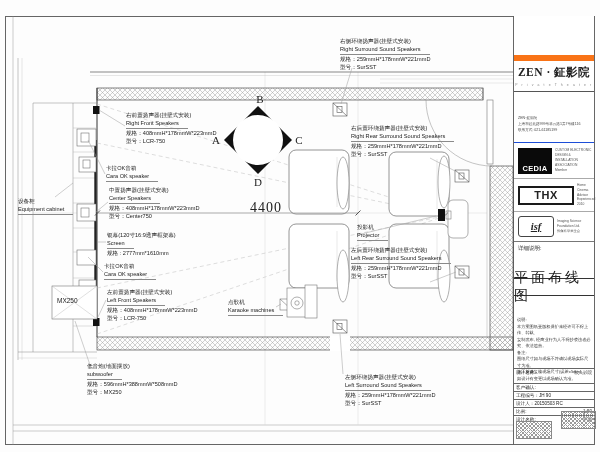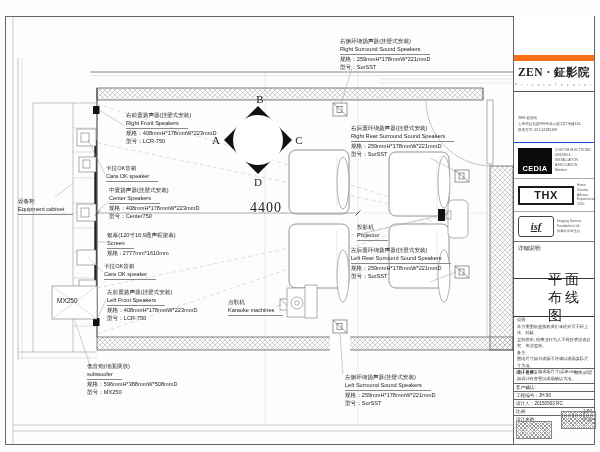--- a/index.html
+++ b/index.html
@@ -28,23 +28,23 @@
   .isf-row{top:195px;height:31px;border-top:1px solid #aaa;border-bottom:1px solid #777;}
   .cedia-logo{width:34px;height:26px;background:#0a0a0a;color:#fff;display:flex;align-items:flex-end;justify-content:center;
     font-weight:bold;font-size:7.5px;letter-spacing:0.3px;padding-bottom:1px;box-sizing:border-box;flex:none;}
   .thx-logo{width:56px;height:19px;border:2px solid #1a1a1a;display:flex;align-items:center;justify-content:center;
     font-weight:bold;font-size:11px;letter-spacing:0.5px;box-sizing:border-box;flex:none;}
   .isf-logo{width:34px;height:19px;border:1px solid #444;border-radius:3px;display:flex;align-items:center;justify-content:center;
     font-family:"Liberation Serif","DejaVu Serif",serif;font-style:italic;font-weight:bold;font-size:10.5px;flex:none;
     text-decoration:underline;}
   .cert-desc{font-size:3.3px;line-height:1.5;color:#555;}
   .detail-lbl{top:229px;padding-left:4px;font-size:5.5px;}
-  .dwg-title{top:262px;height:39px;border-top:1px solid #333;border-bottom:1px solid #333;
+  .dwg-title{top:262px;height:18px;border-top:1px solid #333;border-bottom:1px solid #333;
     font-family:"Liberation Serif","DejaVu Serif",serif;font-size:14px;letter-spacing:3px;
-    display:flex;align-items:center;justify-content:center;padding-left:34px;}
+    display:flex;align-items:center;justify-content:center;}
   .notes{top:298px;height:54px;padding:3px 2px 0 3px;font-size:4.2px;line-height:1.55;color:#333;}
   .form{top:352px;}
   .frow{border-top:1px solid #666;font-size:4.6px;padding:1px 2px;display:flex;justify-content:space-between;}
   .frow .fv{color:#333;}
   .frow.tall{height:12px;}
   .hb{position:absolute;border:0.5px solid #888;
     background:
       repeating-linear-gradient(45deg,rgba(0,0,0,0) 0 2px,#9a9a9a 2px 2.6px),
       repeating-linear-gradient(-45deg,rgba(0,0,0,0) 0 2px,#9a9a9a 2px 2.6px);}
   .hb1{left:516px;top:421px;width:34px;height:16px;}

